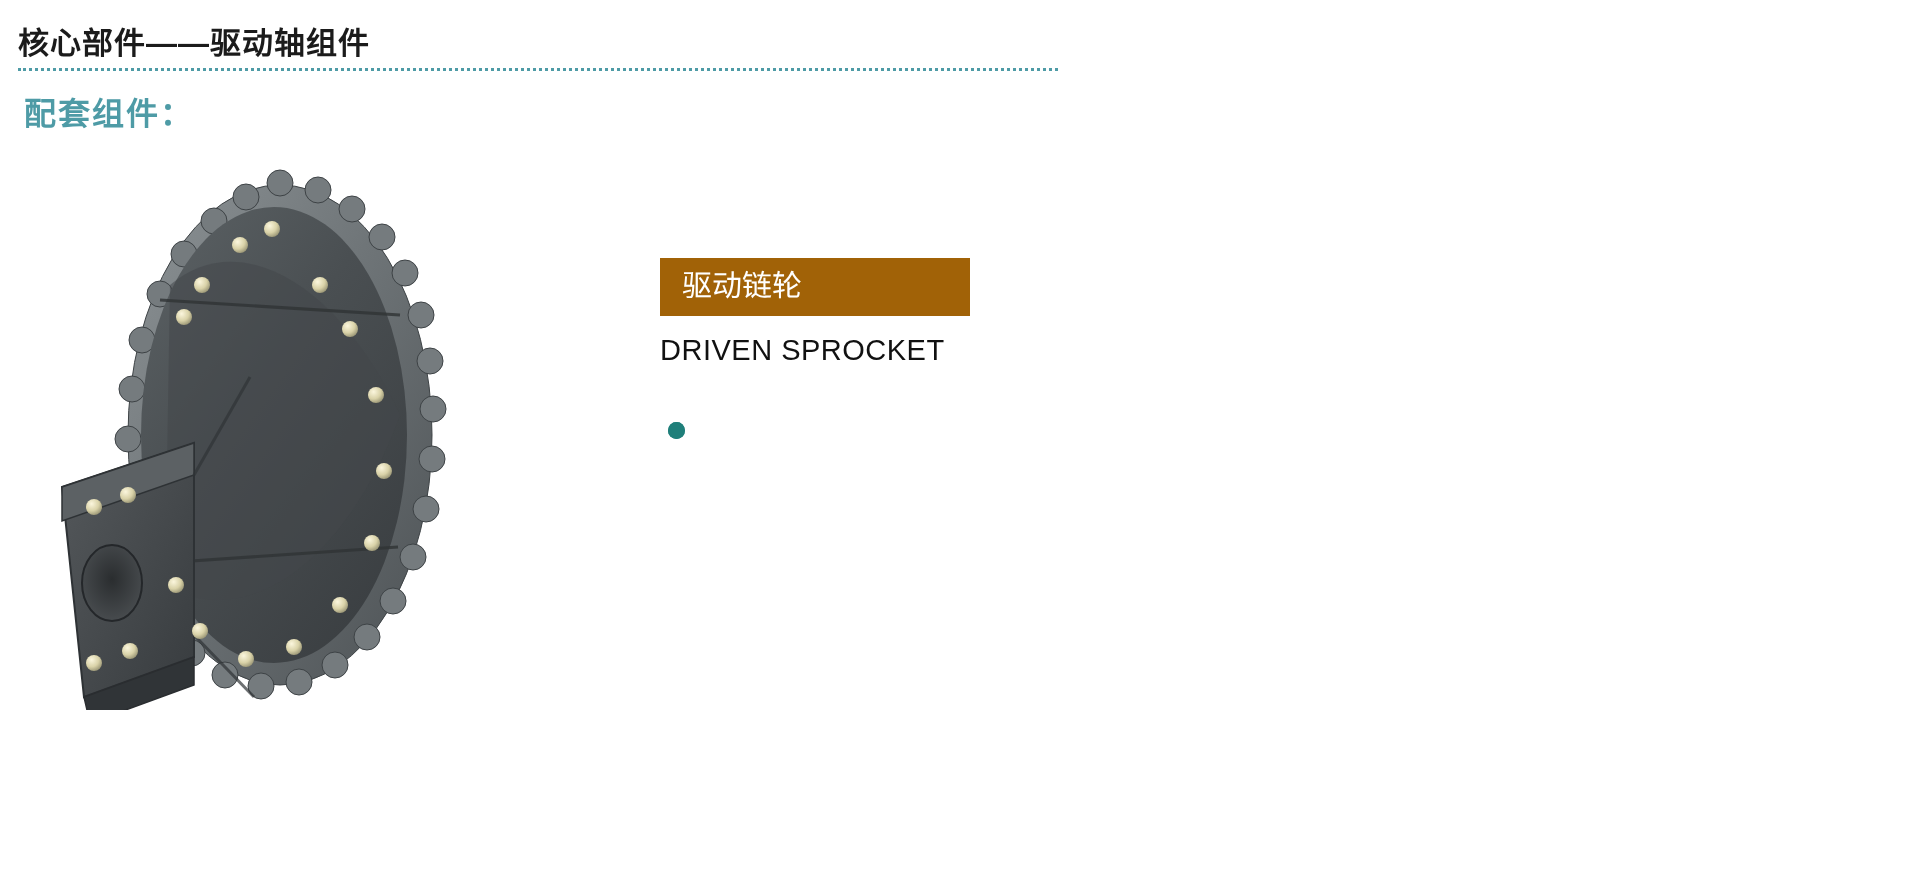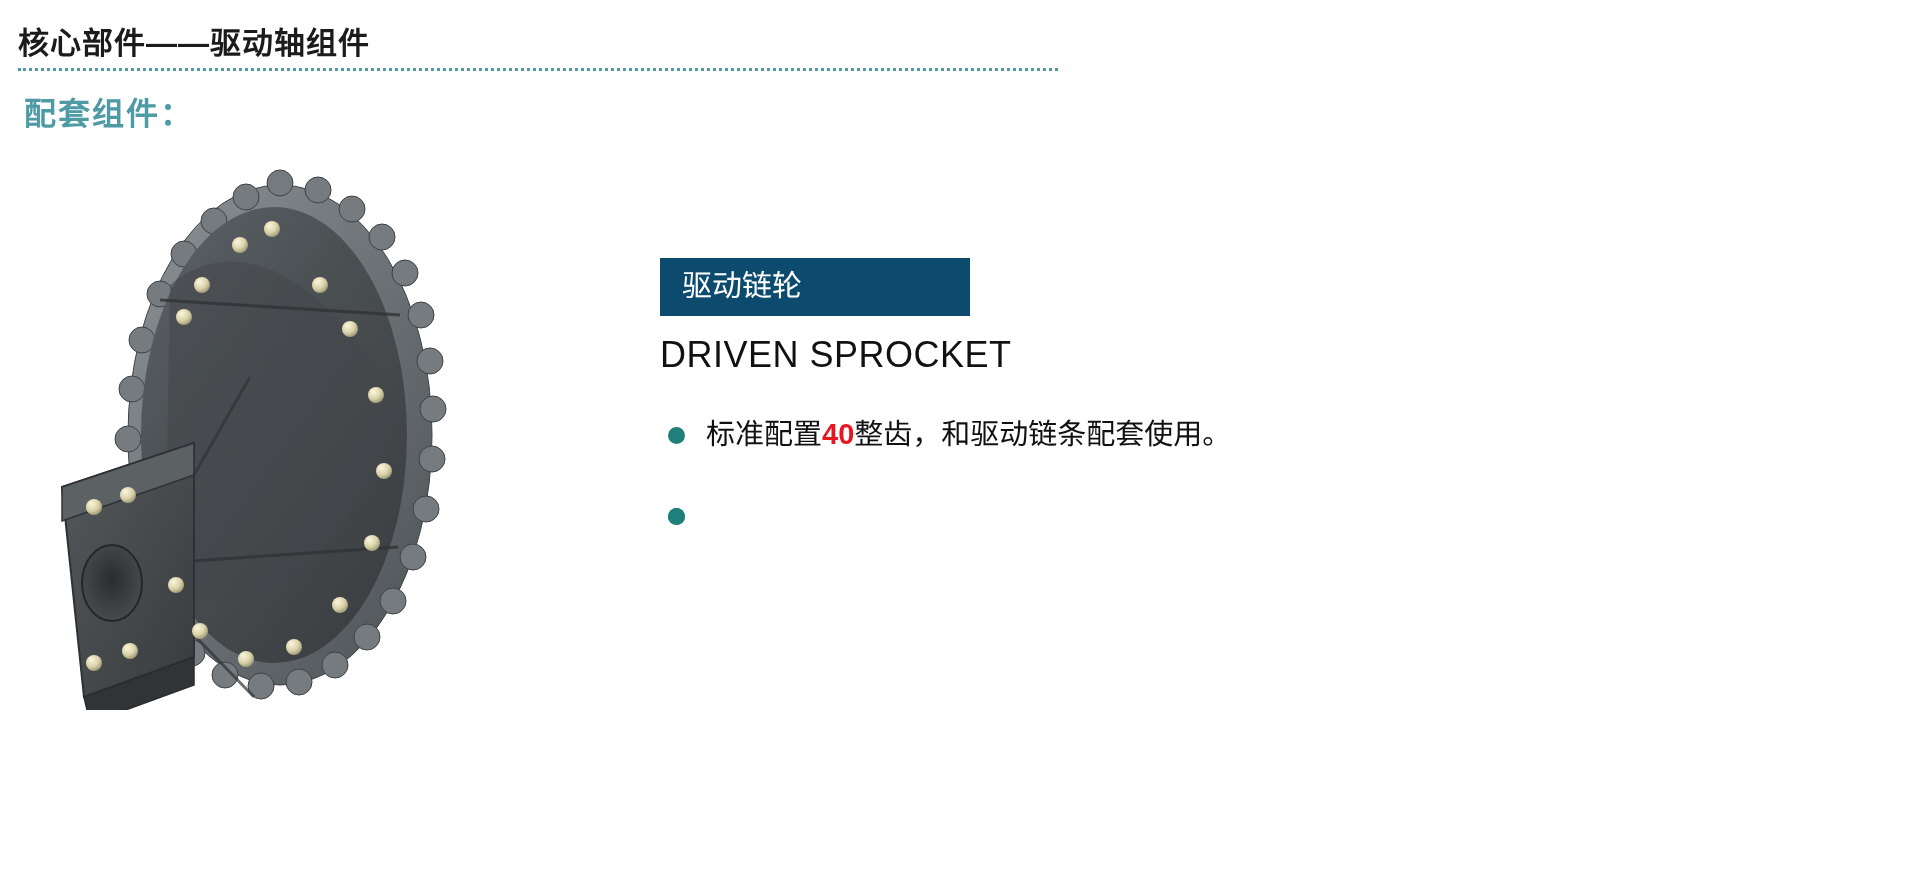--- a/index.html
+++ b/index.html
@@ -60,31 +60,31 @@
 
   
   .info-col {
     position: absolute;
     left: 660px;
     top: 258px;
     width: 1230px;
   }
   .name-badge {
     display: inline-block;
-    background: #0c4a6e;
+    background: #a16207;
     color: #ffffff;
     font-size: 30px;
     line-height: 1;
     padding: 13px 26px 15px 22px;
     min-width: 310px;
     box-sizing: border-box;
   }
   .name-en {
     margin-top: 18px;
-    font-size: 36px;
+    font-size: 29px;
     letter-spacing: 0.5px;
     color: #111111;
     font-family: "Liberation Sans", sans-serif;
   }
 
   .bullets {
     list-style: none;
     margin: 40px 0 0 0;
     padding: 0;
   }
@@ -229,24 +229,20 @@
   </svg>
 </div>
 
 <div class="info-col">
   <div class="name-badge">驱动链轮</div>
   <div class="name-en">DRIVEN SPROCKET</div>
 
   <ul class="bullets">
     <li>
       <span class="bullet-dot"></span>
-      <span>标准配置</span><span class="hl">40</span><span>整齿，和驱动链条配套使用。</span>
-    </li>
-    <li>
-      <span class="bullet-dot"></span>
       <span class="hl"></span><span></span>
     </li>
     <li>
       <span class="bullet-dot"></span>
       <span class="hl"></span><span></span>
     </li>
   </ul>
 </div>
 
 </body></html>

